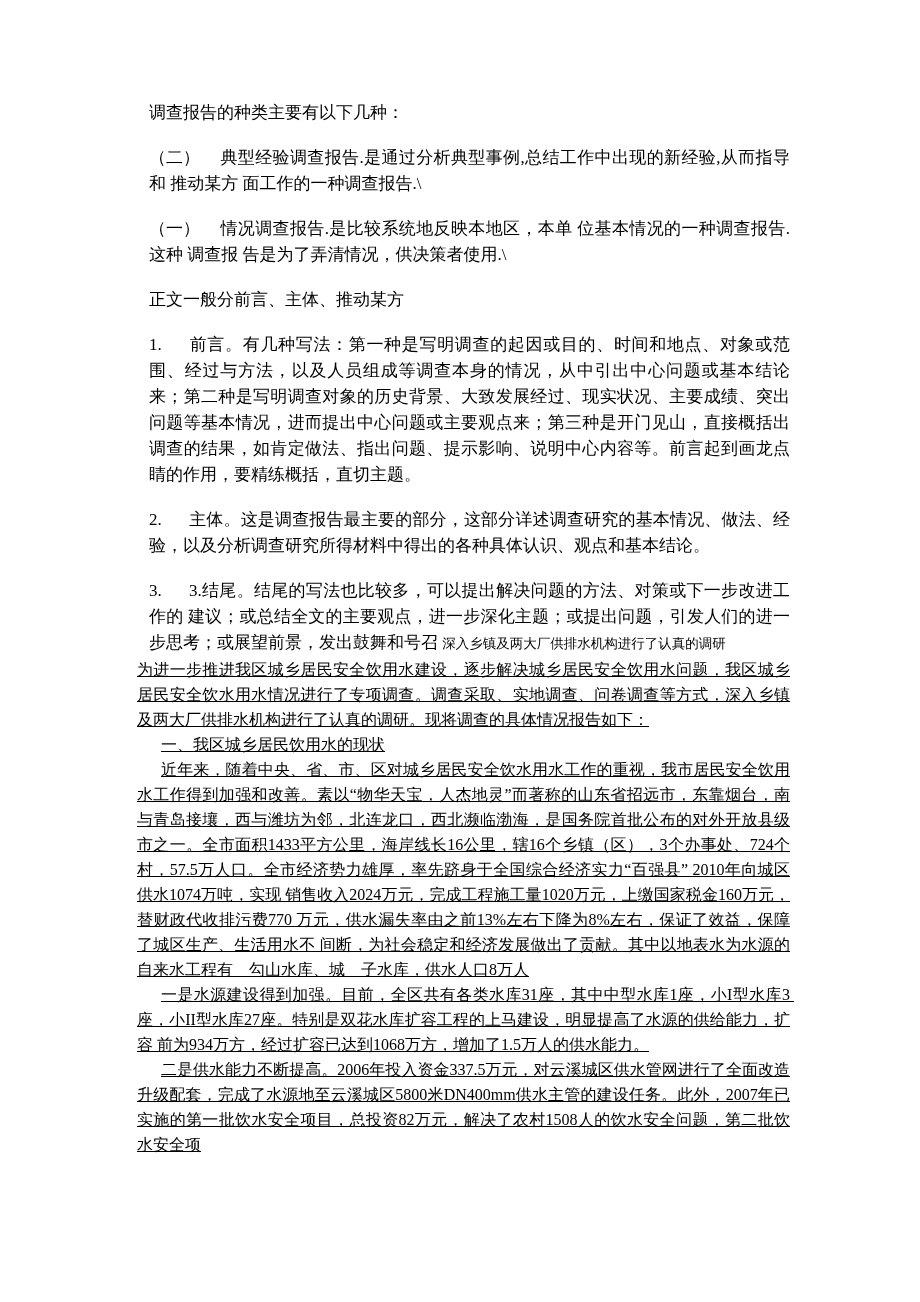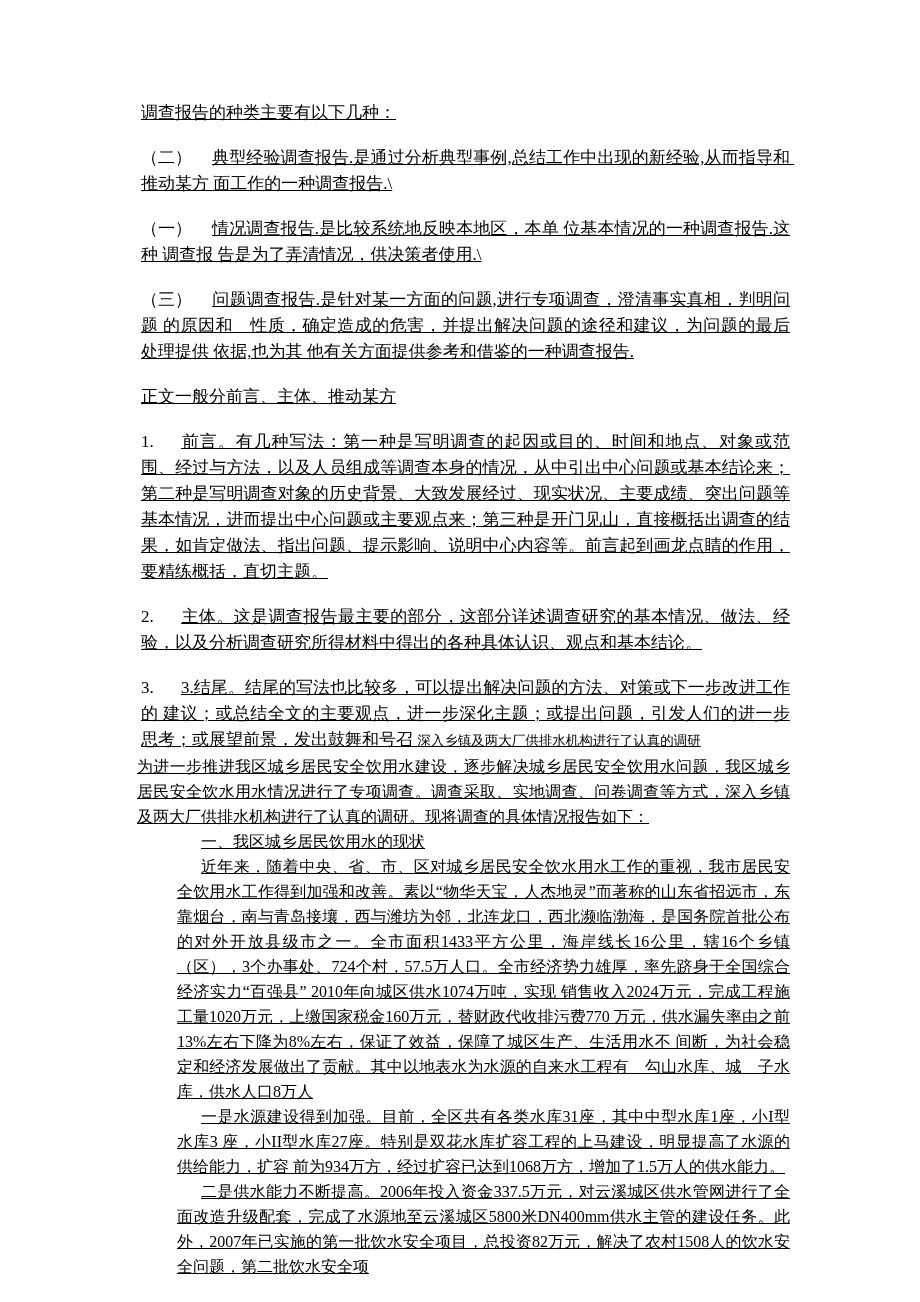--- a/index.html
+++ b/index.html
@@ -16,27 +16,26 @@
   }
   .page {
     box-sizing: border-box;
     width: 920px;
     min-height: 1302px;
     padding: 100px 130px 40px 137px;
     background: #ffffff;
   }
   
   .intro p {
-    margin: 0 0 19px 4px;
+    margin: 0 0 19px 12px;
     font-size: 17px;
     line-height: 26px;
     text-align: justify;
     white-space: pre-wrap;
     word-break: break-all;
-    text-decoration: underline;
   }
   .intro p.last {
     margin-bottom: 0;
   }
   .mk {
     display: inline-block;
   }
   .mk-wide {
     width: 71px;
   }
@@ -51,37 +50,35 @@
     margin: 0;
     font-size: 16px;
     line-height: 25px;
     text-align: justify;
     white-space: pre-wrap;
     word-break: break-all;
     text-decoration: underline;
   }
   .report p.indent {
     text-indent: 1.5em;
-    margin-left: 40px;
   }
 </style>
 </head>
 <body>
 
 <div class="page">
 
   <section class="intro">
 
     <p><span>调查报告的种类主要有以下几种：</span></p>
 
     <p><span class="mk mk-wide">（二）</span><span>典型经验调查报告.是通过分析典型事例,总结工作中出现的新经验,从而指导和 推动某方 面工作的一种调查报告.\</span></p>
 
     <p><span class="mk mk-wide">（一）</span><span>情况调查报告.是比较系统地反映本地区，本单 位基本情况的一种调查报告.这种 调查报 告是为了弄清情况，供决策者使用.\</span></p>
 
-    <p><span class="mk mk-wide">（三）</span><span>问题调查报告.是针对某一方面的问题,进行专项调查，澄清事实真相，判明问题 的原因和　性质，确定造成的危害，并提出解决问题的途径和建议，为问题的最后处理提供 依据,也为其 他有关方面提供参考和借鉴的一种调查报告.</span></p>
 
     <p><span>正文一般分前言、主体、推动某方</span></p>
 
     <p><span class="mk mk-num">1.</span><span>前言。有几种写法：第一种是写明调查的起因或目的、时间和地点、对象或范围、经过与方法，以及人员组成等调查本身的情况，从中引出中心问题或基本结论来；第二种是写明调查对象的历史背景、大致发展经过、现实状况、主要成绩、突出问题等基本情况，进而提出中心问题或主要观点来；第三种是开门见山，直接概括出调查的结果，如肯定做法、指出问题、提示影响、说明中心内容等。前言起到画龙点睛的作用，要精练概括，直切主题。</span></p>
 
     <p><span class="mk mk-num">2.</span><span>主体。这是调查报告最主要的部分，这部分详述调查研究的基本情况、做法、经验，以及分析调查研究所得材料中得出的各种具体认识、观点和基本结论。</span></p>
 
     <p class="last"><span class="mk mk-num">3.</span><span>3.结尾。结尾的写法也比较多，可以提出解决问题的方法、对策或下一步改进工作的 建议；或总结全文的主要观点，进一步深化主题；或提出问题，引发人们的进一步思考；或展望前景，发出鼓舞和号召</span><span> </span><span class="small-inline">深入乡镇及两大厂供排水机构进行了认真的调研</span></p>
 
   </section>

